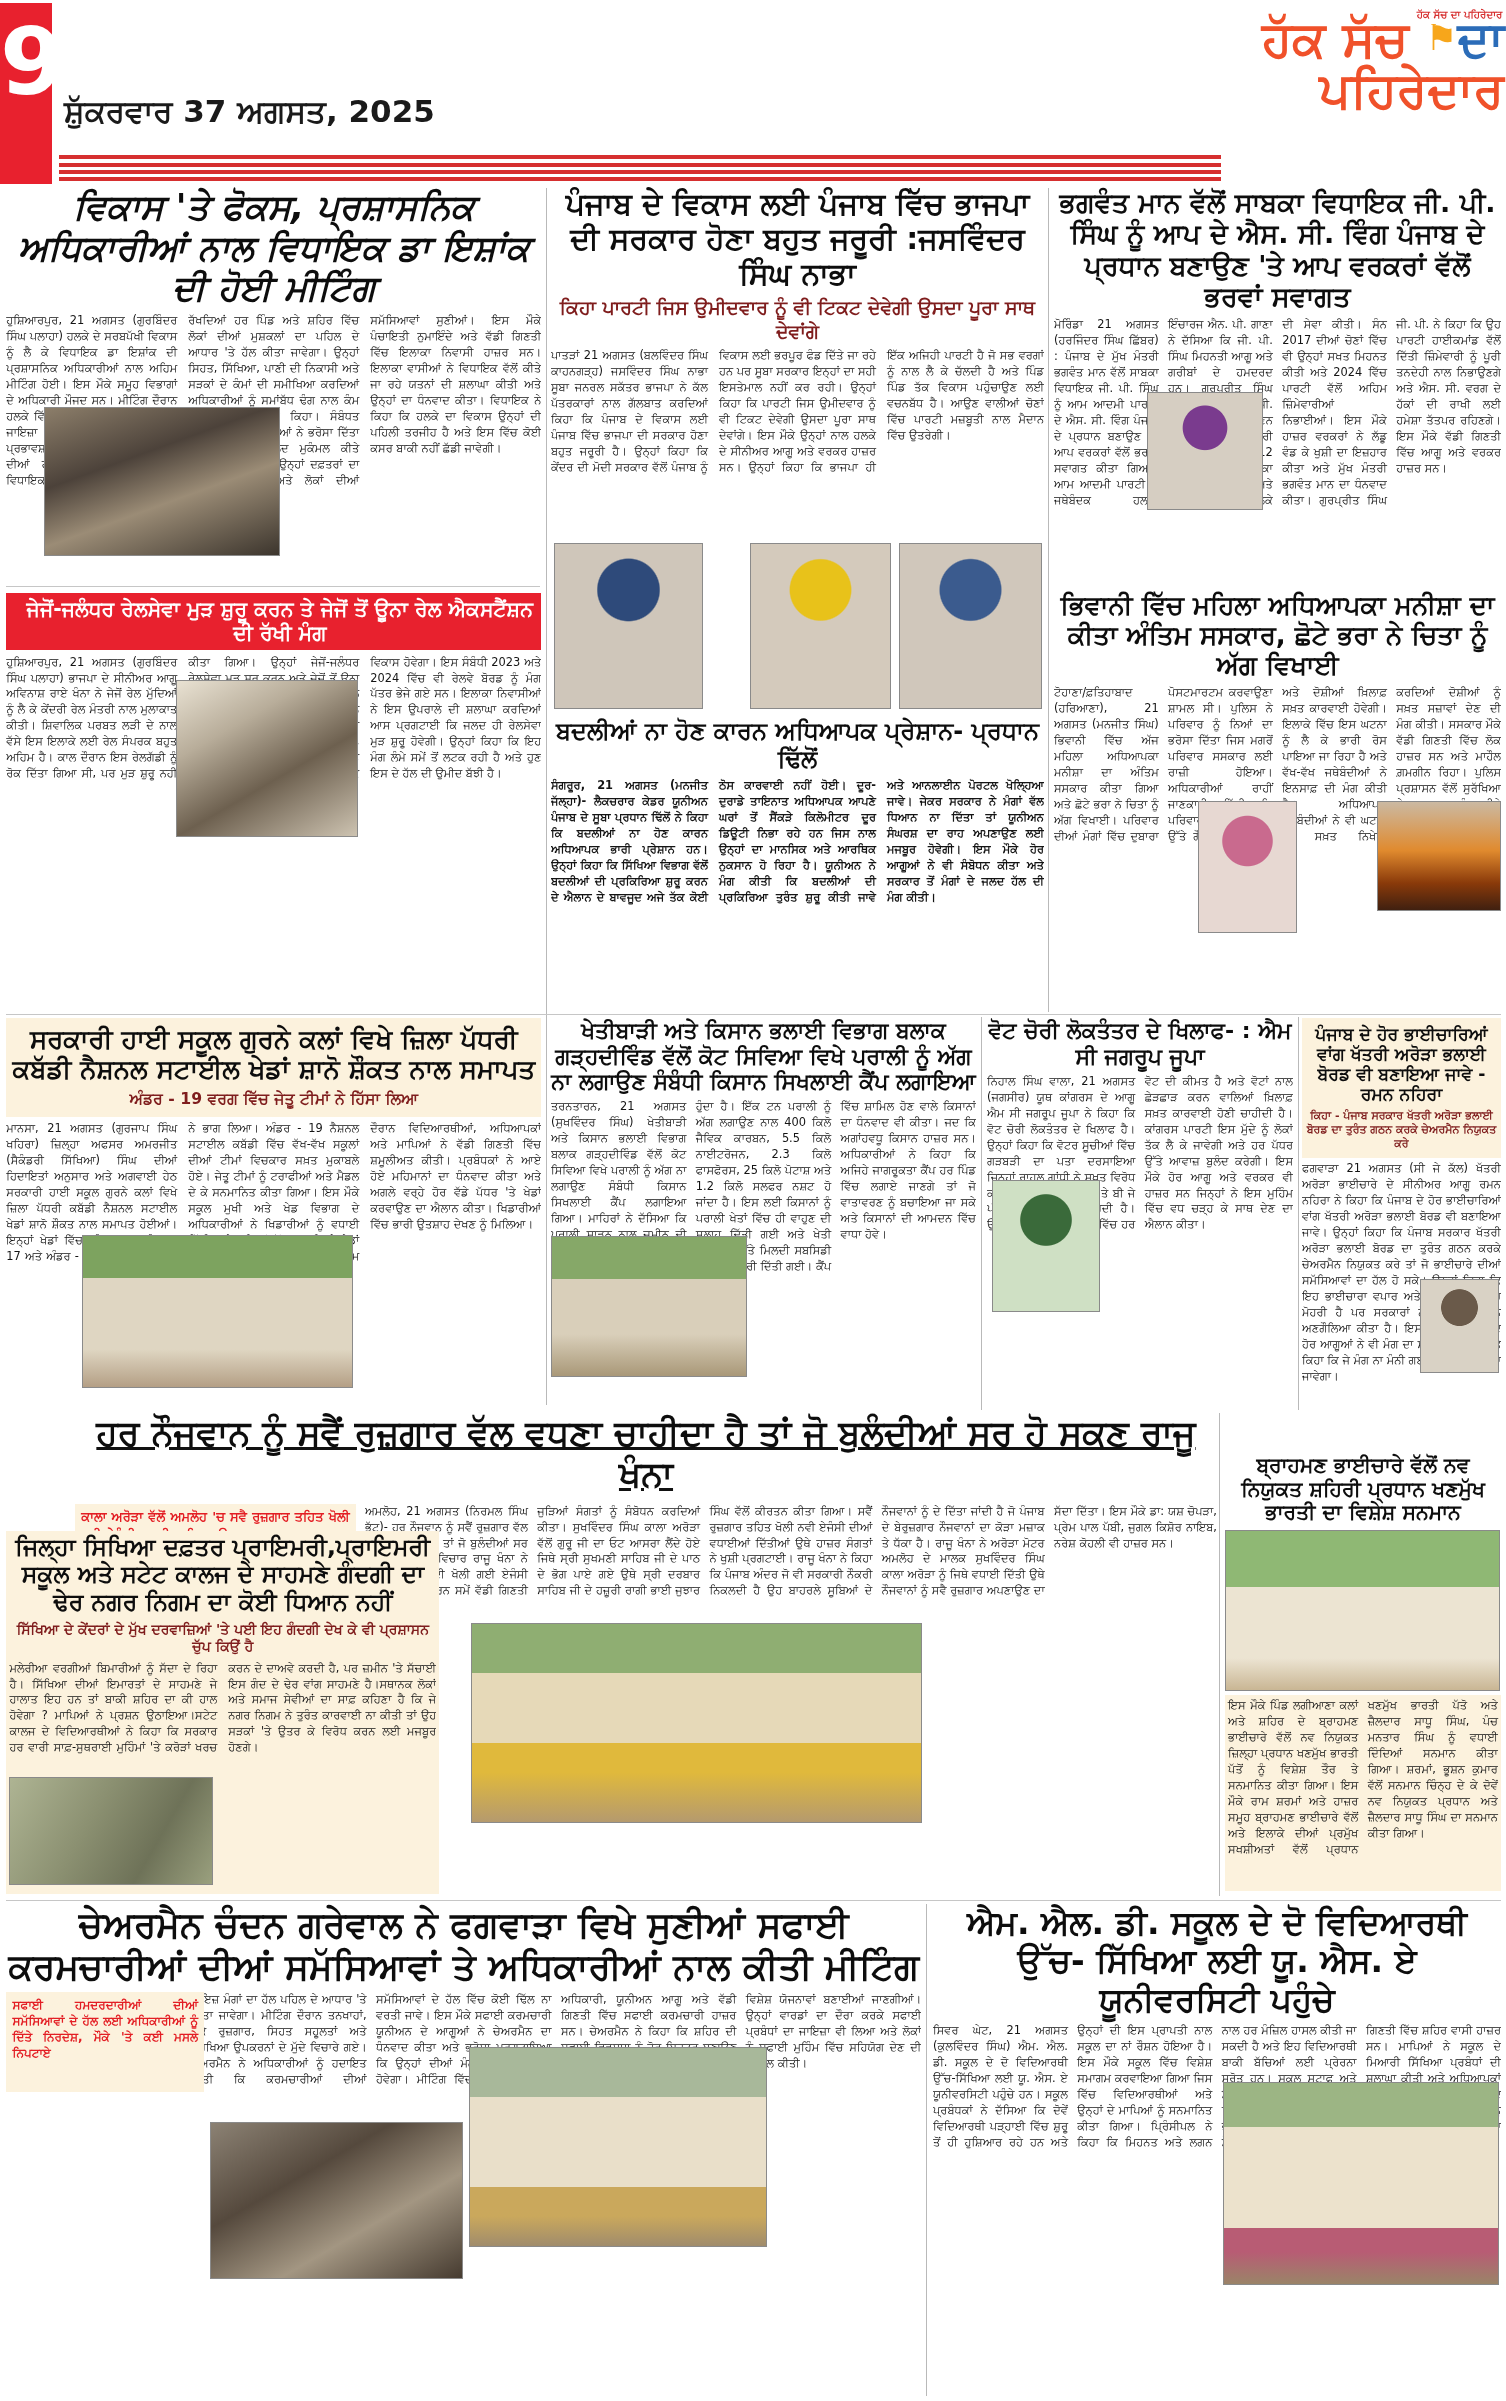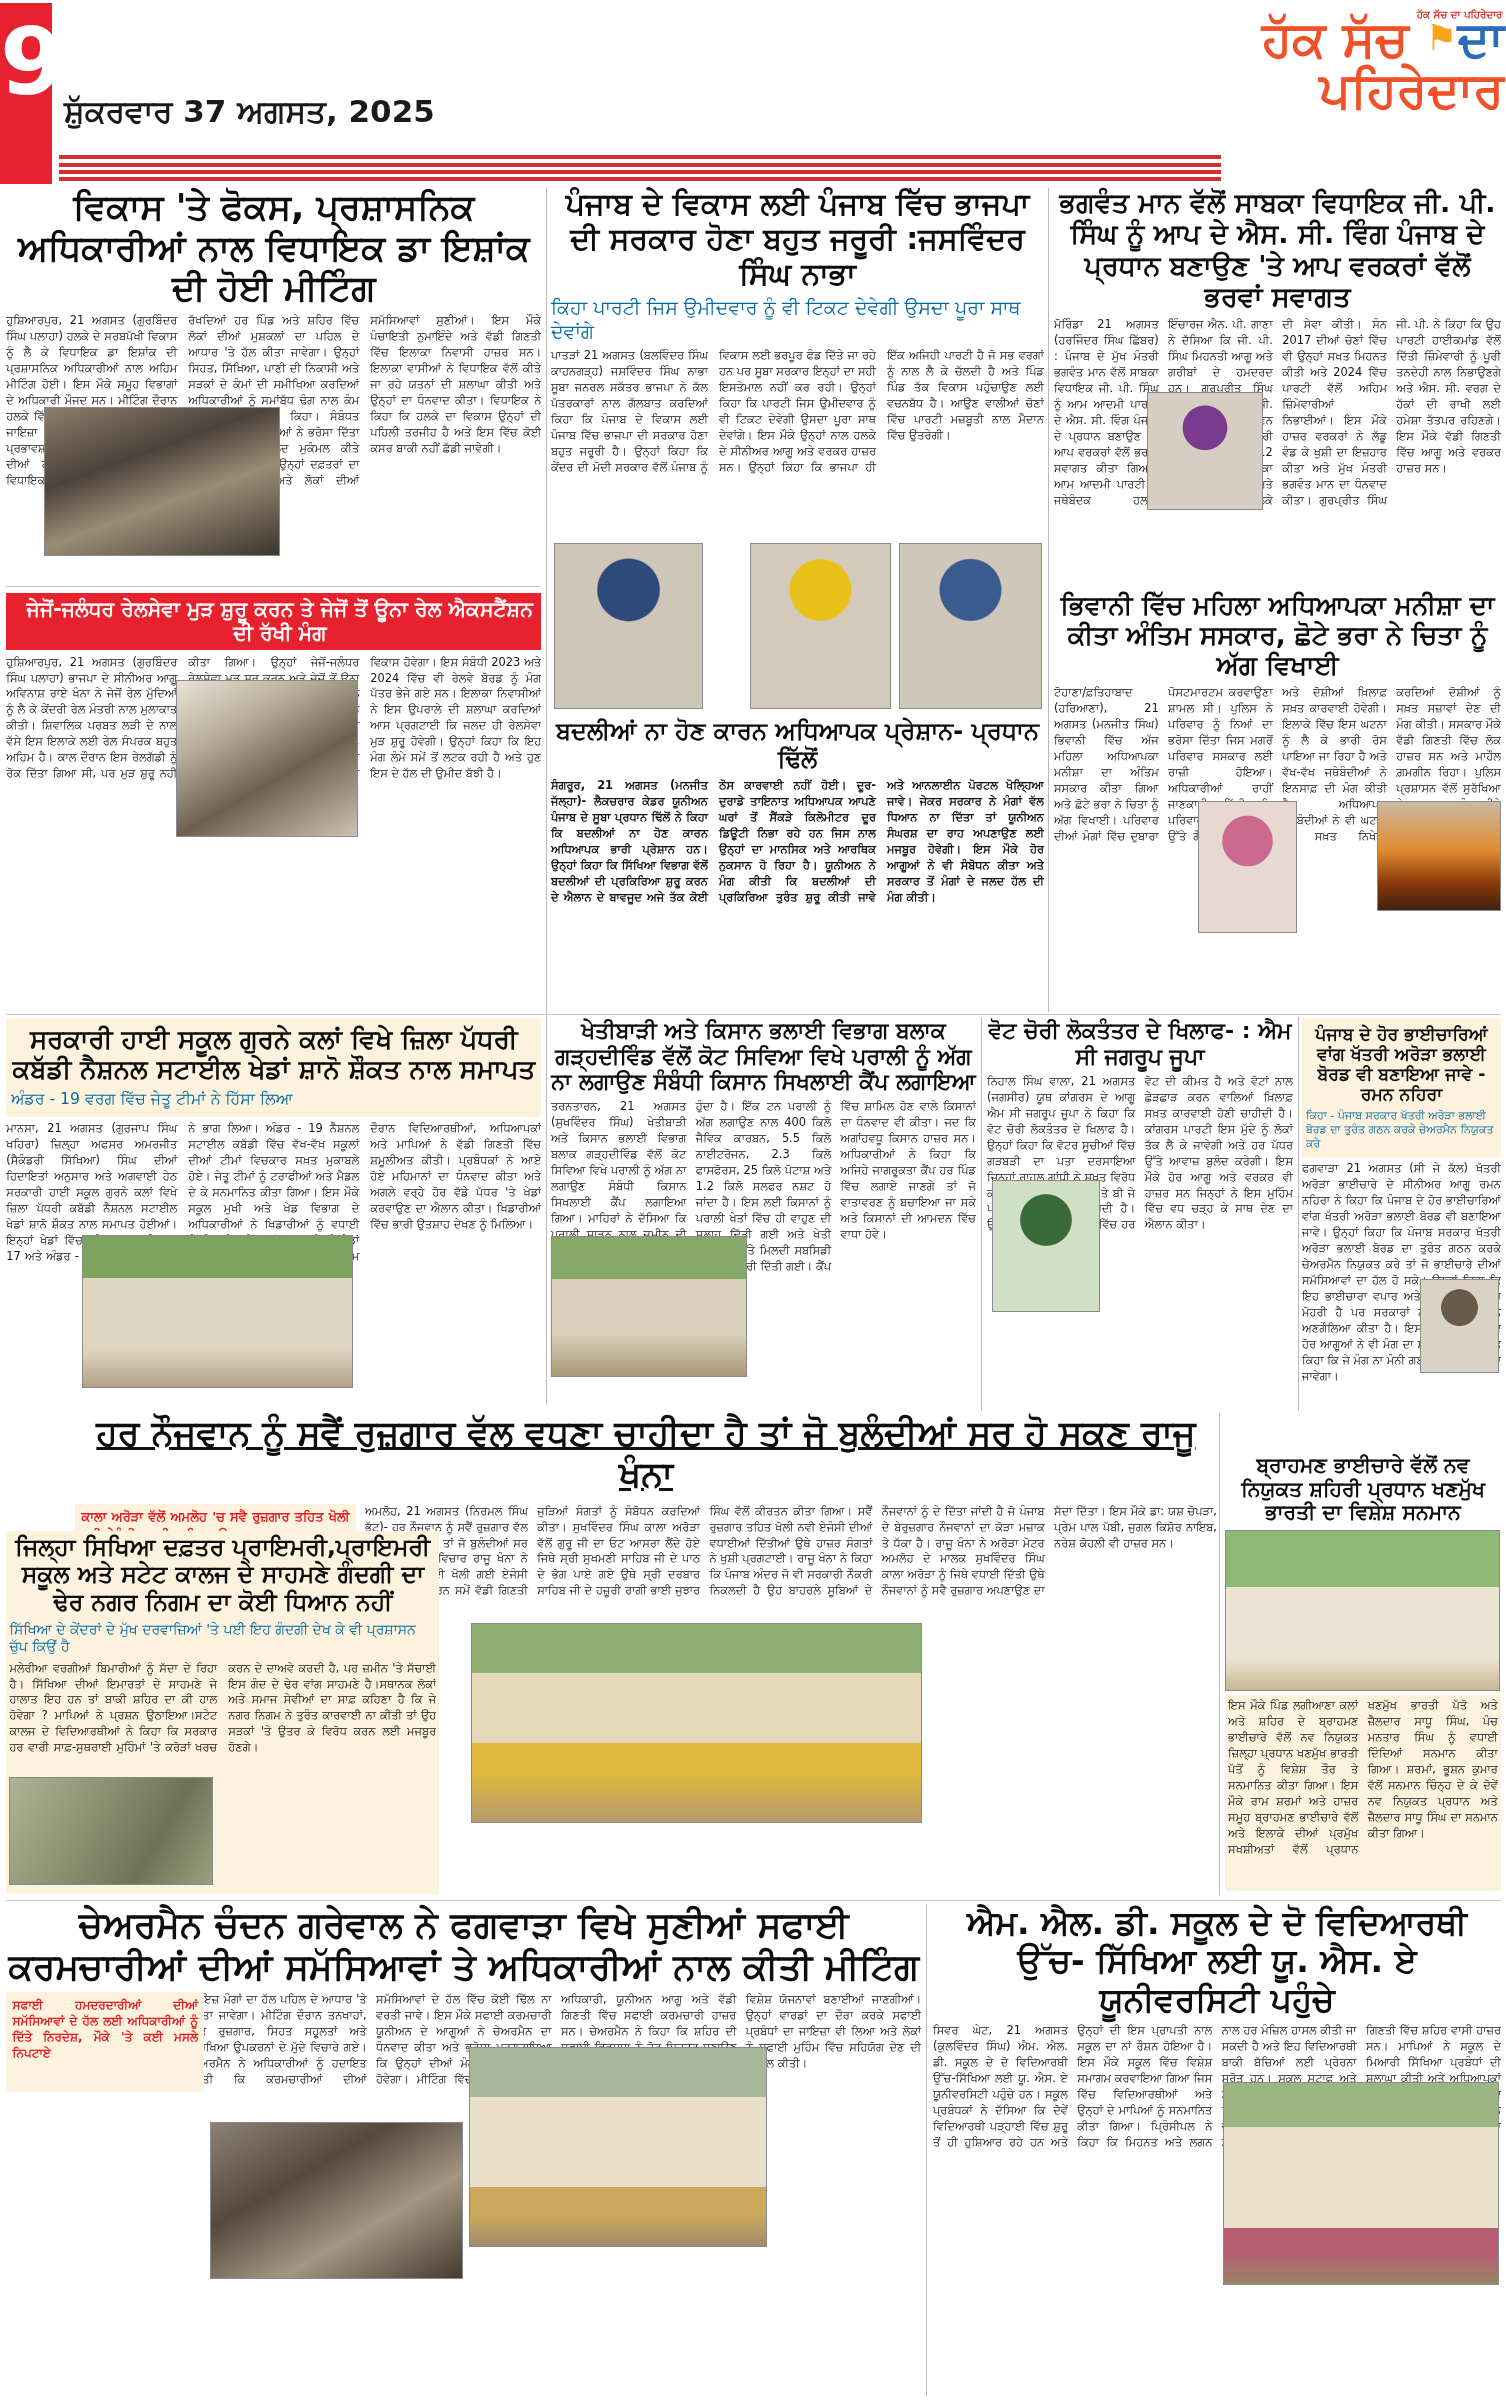--- a/index.html
+++ b/index.html
@@ -11,21 +11,21 @@
   .date{position:absolute;left:64px;top:93px;font-size:31px;font-weight:bold;color:#1a1a1a;}
   .rule{position:absolute;left:59px;width:1162px;height:3.9px;background:#d62f2f;}
   .masthead{position:absolute;left:1229px;top:14px;width:275px;height:157px;text-align:right;}
   .masthead .big{font-size:49px;font-weight:bold;line-height:1.05;}
   .mh-orange{color:#f0512a;} .mh-blue{color:#2b6cb8;}
   .flag{display:inline-block;color:#f7a61b;font-size:36px;transform:translateY(-6.3px);}
   .tagline{position:absolute;right:1.6px;top:-4.7px;font-size:10.2px;color:#d62f2f;font-weight:bold;}
   
   .art{position:absolute;box-sizing:border-box;}
   .hl{font-weight:bold;color:#0d0d0d;text-align:center;margin:0 0 4.7px 0;line-height:1.16;}
-  .sub-red{color:#0369a1;font-weight:normal;text-align:left;line-height:1.25;margin:1.6px 0 4.7px 0;}
+  .sub-red{color:#7f1d1d;font-weight:bold;text-align:center;line-height:1.25;margin:1.6px 0 4.7px 0;}
   .banner-red{background:#e8212e;color:#fff;font-weight:bold;text-align:center;
               padding:3.9px 3.1px;line-height:1.2;margin:3.1px 0 4.7px 0;}
   .cream{background:#fcf2dd;}
   .body{font-size:11.4px;line-height:1.4;text-align:justify;color:#141414;
         column-gap:11px;overflow:hidden;height:100%;}
   .photo{position:absolute;border:0.8px solid #8a8a8a;box-sizing:border-box;}
   .divider{position:absolute;width:0.8px;background:#b9b9b9;}
   .hdiv{position:absolute;height:0.8px;background:#c6c6c6;}
   .redbox{position:absolute;box-sizing:border-box;background:#fcf2dd;color:#e31e24;
           font-weight:bold;font-size:13px;line-height:1.35;padding:4.7px 6.3px;text-align:justify;}
@@ -54,21 +54,21 @@
   <div class="divider" style="left:1048px;top:188px;height:824px;"></div>
   <div class="divider" style="left:981px;top:1017px;height:393px;"></div>
   <div class="divider" style="left:1298px;top:1017px;height:393px;"></div>
   <div class="divider" style="left:1219px;top:1413px;height:483px;"></div>
   <div class="divider" style="left:926px;top:1904px;height:492px;"></div>
   <div class="hdiv" style="left:6.3px;top:586px;width:534px;"></div>
   <div class="hdiv" style="left:6.3px;top:1014px;width:1495px;"></div>
   <div class="hdiv" style="left:6.3px;top:1900px;width:1495px;"></div>
 
   <section class="art" style="left:6.3px;top:187px;width:535px;height:398px;">
-    <h2 class="hl" style="font-size:35px;">ਵਿਕਾਸ 'ਤੇ ਫੋਕਸ, ਪ੍ਰਸ਼ਾਸਨਿਕ ਅਧਿਕਾਰੀਆਂ ਨਾਲ ਵਿਧਾਇਕ ਡਾ ਇਸ਼ਾਂਕ ਦੀ ਹੋਈ ਮੀਟਿੰਗ</h2>
+    <h2 class="hl" style="font-size:35px;font-style:italic;">ਵਿਕਾਸ 'ਤੇ ਫੋਕਸ, ਪ੍ਰਸ਼ਾਸਨਿਕ ਅਧਿਕਾਰੀਆਂ ਨਾਲ ਵਿਧਾਇਕ ਡਾ ਇਸ਼ਾਂਕ ਦੀ ਹੋਈ ਮੀਟਿੰਗ</h2>
     <div style="position:relative;height:298px;">
       <div class="body" style="column-count:3;">ਹੁਸ਼ਿਆਰਪੁਰ, 21 ਅਗਸਤ (ਗੁਰਬਿੰਦਰ ਸਿੰਘ ਪਲਾਹਾ) ਹਲਕੇ ਦੇ ਸਰਬਪੱਖੀ ਵਿਕਾਸ ਨੂੰ ਲੈ ਕੇ ਵਿਧਾਇਕ ਡਾ ਇਸ਼ਾਂਕ ਦੀ ਪ੍ਰਸ਼ਾਸਨਿਕ ਅਧਿਕਾਰੀਆਂ ਨਾਲ ਅਹਿਮ ਮੀਟਿੰਗ ਹੋਈ। ਇਸ ਮੌਕੇ ਸਮੂਹ ਵਿਭਾਗਾਂ ਦੇ ਅਧਿਕਾਰੀ ਮੌਜਦ ਸਨ। ਮੀਟਿੰਗ ਦੌਰਾਨ ਹਲਕੇ ਵਿੱਚ ਚੱਲ ਰਹੇ ਵਿਕਾਸ ਕਾਰਜਾਂ ਦਾ ਜਾਇਜ਼ਾ ਲਿਆ ਗਿਆ ਅਤੇ ਫੰਡਾਂ ਨੂੰ ਪ੍ਰਭਾਵਸ਼ਾਲੀ ਢੰਗ ਨਾਲ ਇਸਤੇਮਾਲ ਕਰਨ ਦੀਆਂ ਹਦਾਇਤਾਂ ਦਿੱਤੀਆਂ ਗਈਆਂ। ਵਿਧਾਇਕ ਨੇ ਕਿਹਾ ਕਿ ਵਿਕਾਸ 'ਤੇ ਫੋਕਸ ਰੱਖਦਿਆਂ ਹਰ ਪਿੰਡ ਅਤੇ ਸ਼ਹਿਰ ਵਿੱਚ ਲੋਕਾਂ ਦੀਆਂ ਮੁਸ਼ਕਲਾਂ ਦਾ ਪਹਿਲ ਦੇ ਆਧਾਰ 'ਤੇ ਹੱਲ ਕੀਤਾ ਜਾਵੇਗਾ। ਉਨ੍ਹਾਂ ਸਿਹਤ, ਸਿੱਖਿਆ, ਪਾਣੀ ਦੀ ਨਿਕਾਸੀ ਅਤੇ ਸੜਕਾਂ ਦੇ ਕੰਮਾਂ ਦੀ ਸਮੀਖਿਆ ਕਰਦਿਆਂ ਅਧਿਕਾਰੀਆਂ ਨੂੰ ਸਮਾਂਬੱਧ ਢੰਗ ਨਾਲ ਕੰਮ ਮੁਕੰਮਲ ਕਰਨ ਲਈ ਕਿਹਾ। ਸੰਬੰਧਤ ਵਿਭਾਗਾਂ ਦੇ ਅਧਿਕਾਰੀਆਂ ਨੇ ਭਰੋਸਾ ਦਿੱਤਾ ਕਿ ਸਾਰੇ ਕੰਮ ਜਲਦ ਮੁਕੰਮਲ ਕੀਤੇ ਜਾਣਗੇ। ਇਸ ਮਗਰੋਂ ਉਨ੍ਹਾਂ ਦਫ਼ਤਰਾਂ ਦਾ ਦੌਰਾ ਵੀ ਕੀਤਾ ਅਤੇ ਲੋਕਾਂ ਦੀਆਂ ਸਮੱਸਿਆਵਾਂ ਸੁਣੀਆਂ। ਇਸ ਮੌਕੇ ਪੰਚਾਇਤੀ ਨੁਮਾਇੰਦੇ ਅਤੇ ਵੱਡੀ ਗਿਣਤੀ ਵਿੱਚ ਇਲਾਕਾ ਨਿਵਾਸੀ ਹਾਜ਼ਰ ਸਨ। ਇਲਾਕਾ ਵਾਸੀਆਂ ਨੇ ਵਿਧਾਇਕ ਵੱਲੋਂ ਕੀਤੇ ਜਾ ਰਹੇ ਯਤਨਾਂ ਦੀ ਸ਼ਲਾਘਾ ਕੀਤੀ ਅਤੇ ਉਨ੍ਹਾਂ ਦਾ ਧੰਨਵਾਦ ਕੀਤਾ। ਵਿਧਾਇਕ ਨੇ ਕਿਹਾ ਕਿ ਹਲਕੇ ਦਾ ਵਿਕਾਸ ਉਨ੍ਹਾਂ ਦੀ ਪਹਿਲੀ ਤਰਜੀਹ ਹੈ ਅਤੇ ਇਸ ਵਿੱਚ ਕੋਈ ਕਸਰ ਬਾਕੀ ਨਹੀਂ ਛੱਡੀ ਜਾਵੇਗੀ।</div>
       <div class="photo" style="left:38px;top:94px;width:236px;height:149px;background:linear-gradient(160deg,#8c7e6a 0%,#4c423a 35%,#9b8c76 60%,#3c352d 100%);"></div>
     </div>
   </section>
 
   <section class="art" style="left:551px;top:187px;width:493px;height:353px;">
     <h2 class="hl" style="font-size:30px;">ਪੰਜਾਬ ਦੇ ਵਿਕਾਸ ਲਈ ਪੰਜਾਬ ਵਿੱਚ ਭਾਜਪਾ ਦੀ ਸਰਕਾਰ ਹੋਣਾ ਬਹੁਤ ਜਰੂਰੀ :ਜਸਵਿੰਦਰ ਸਿੰਘ ਨਾਭਾ</h2>
     <div class="sub-red" style="font-size:19px;">ਕਿਹਾ ਪਾਰਟੀ ਜਿਸ ਉਮੀਦਵਾਰ ਨੂੰ ਵੀ ਟਿਕਟ ਦੇਵੇਗੀ ਉਸਦਾ ਪੂਰਾ ਸਾਥ ਦੇਵਾਂਗੇ</div>
     <div style="position:relative;height:220px;">

